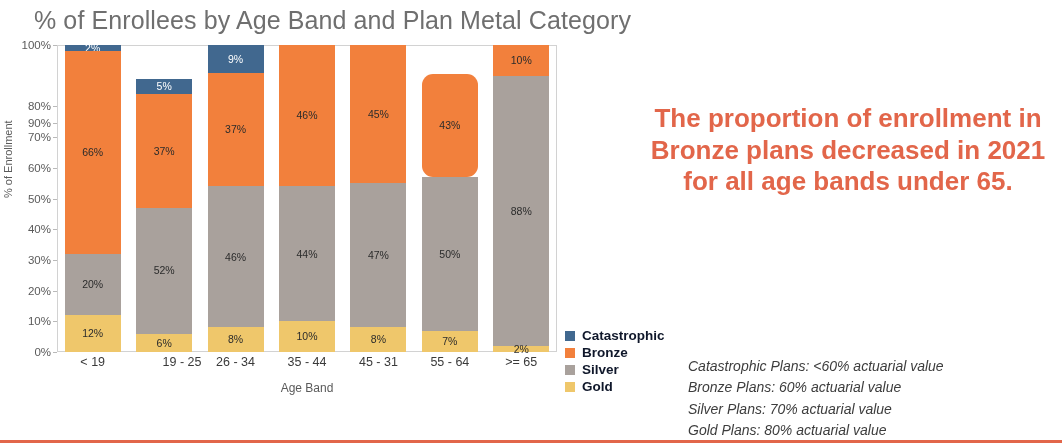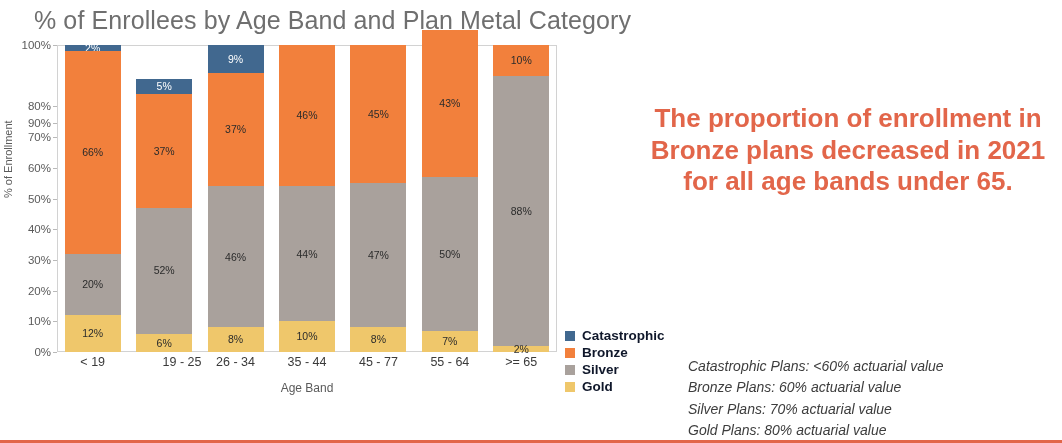--- a/index.html
+++ b/index.html
@@ -236,23 +236,23 @@
         <div class="seg bronze" style="height: 138.15px; background: rgb(242, 128, 60);">
           <span class="seg-label">45%</span>
         </div>
         <div class="seg silver" style="height: 144.29px; background: rgb(169, 161, 156);">
           <span class="seg-label">47%</span>
         </div>
         <div class="seg gold" style="height: 24.56px; background: rgb(239, 199, 107);">
           <span class="seg-label">8%</span>
         </div>
       </div>
-      <div class="xtick" style="left: 321.429px;">45 - 77</div>
+      <div class="xtick" style="left: 321.429px;">45 - 31</div>
       <div class="bar-col" style="left: 364.857px;">
-        <div class="seg bronze" style="height: 147px; background: rgb(242, 128, 60);">
+        <div class="seg bronze" style="height: 103px; background: rgb(242, 128, 60); border-radius: 11px;">
           <span class="seg-label">43%</span>
         </div>
         <div class="seg silver" style="height: 153.5px; background: rgb(169, 161, 156);">
           <span class="seg-label">50%</span>
         </div>
         <div class="seg gold" style="height: 21.49px; background: rgb(239, 199, 107);">
           <span class="seg-label">7%</span>
         </div>
       </div>
       <div class="xtick" style="left: 392.857px;">55 - 64</div>

